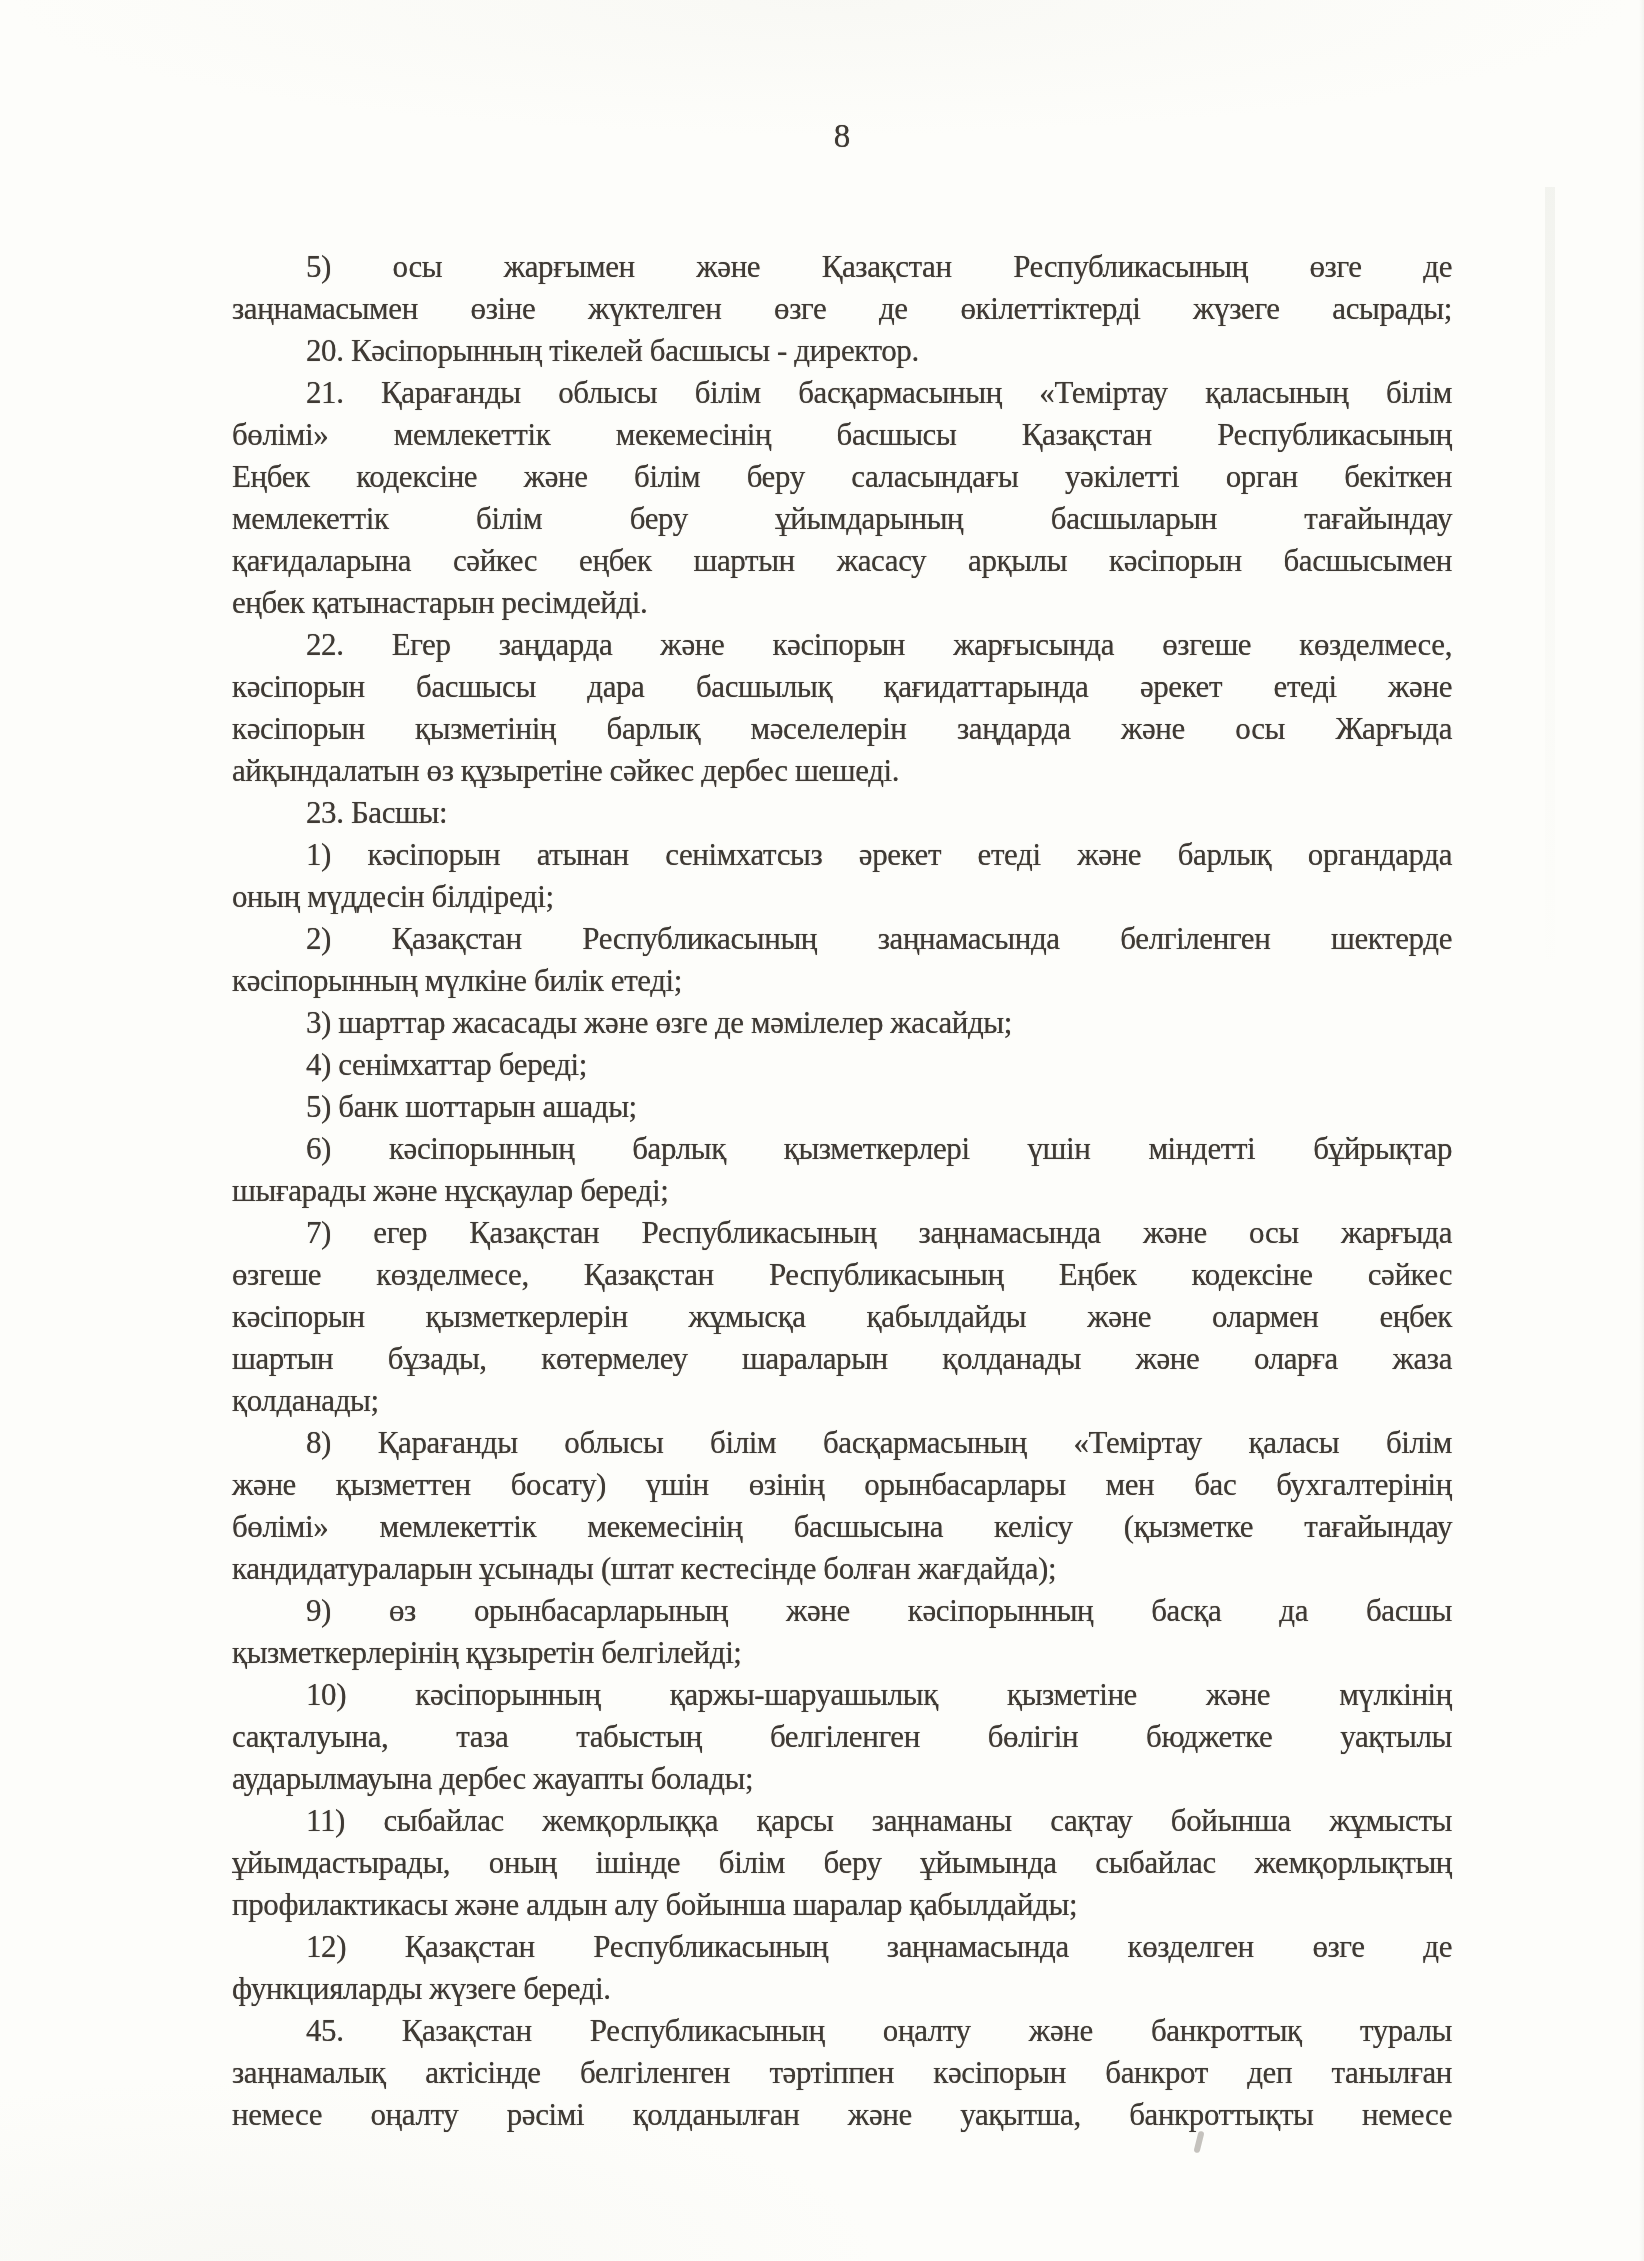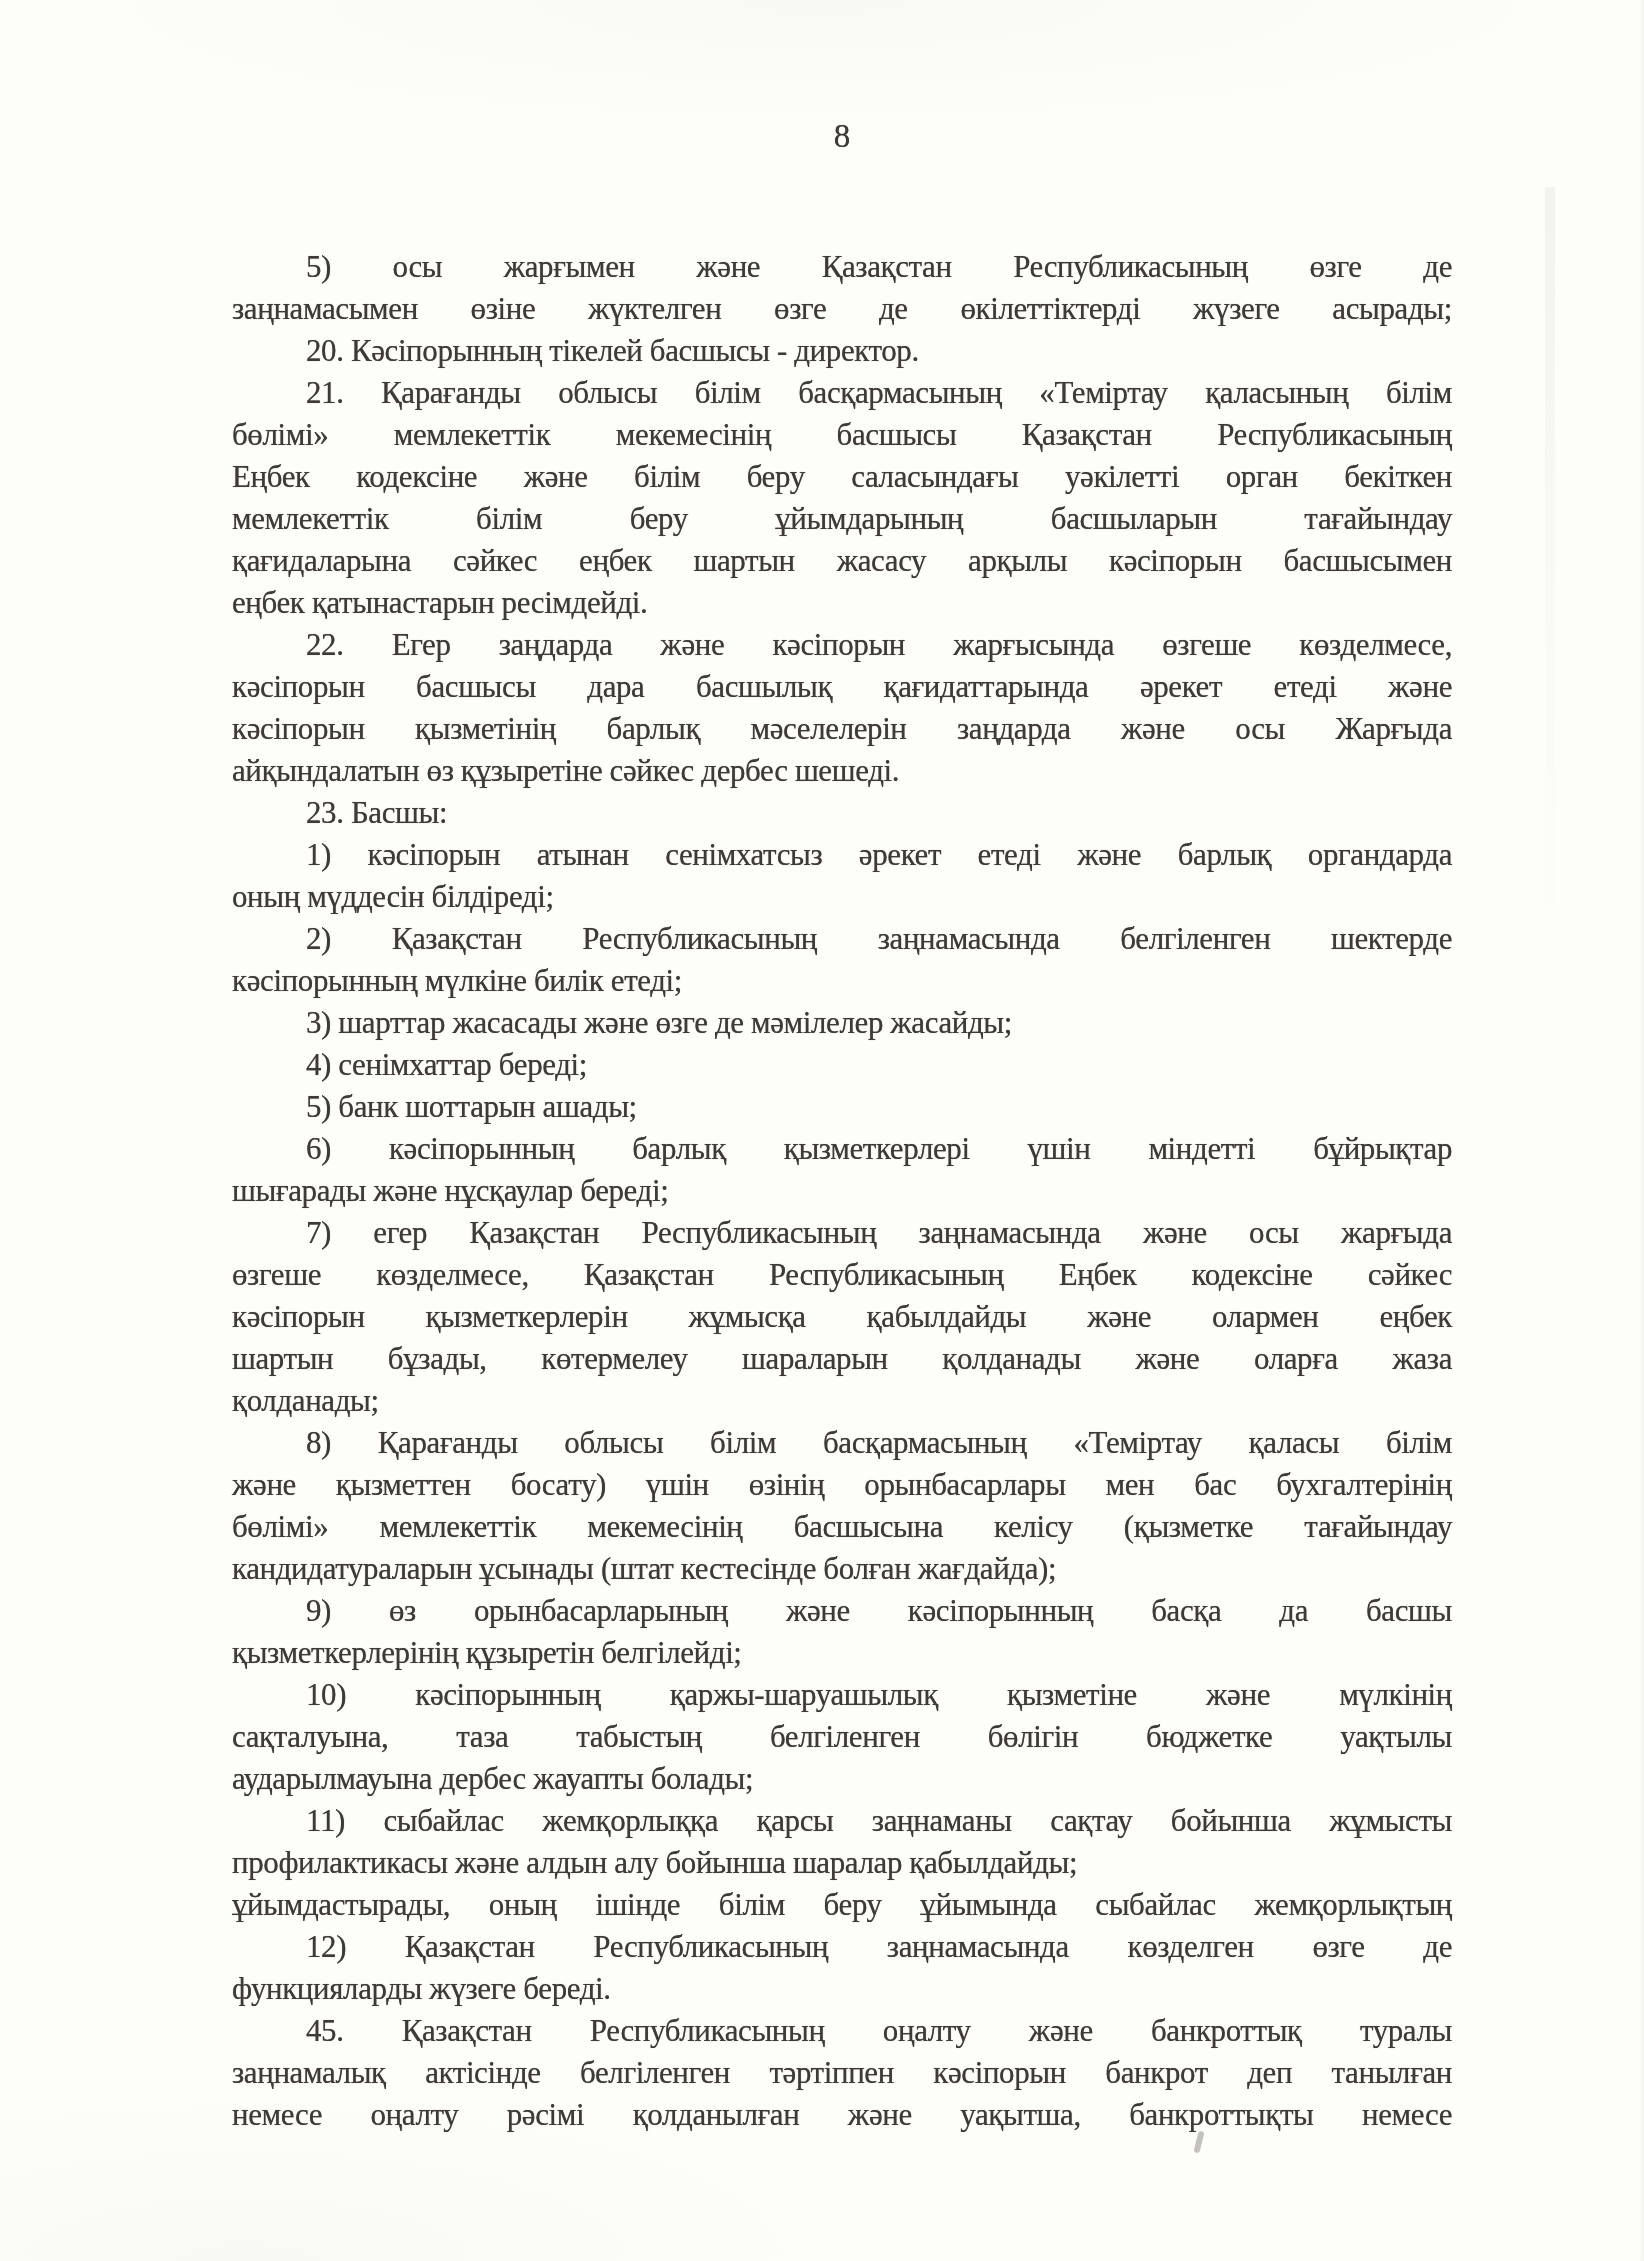--- a/index.html
+++ b/index.html
@@ -178,22 +178,22 @@
     </p>
 
     <p class="para">
       <span class="ln ind">10) кәсіпорынның қаржы-шаруашылық қызметіне және мүлкінің</span>
       <span class="ln">сақталуына, таза табыстың белгіленген бөлігін бюджетке уақтылы</span>
       <span class="ln end">аударылмауына дербес жауапты болады;</span>
     </p>
 
     <p class="para">
       <span class="ln ind">11) сыбайлас жемқорлыққа қарсы заңнаманы сақтау бойынша жұмысты</span>
+      <span class="ln">ұйымдастырады, оның ішінде білім беру ұйымында сыбайлас жемқорлықтың</span>
       <span class="ln end">профилактикасы және алдын алу бойынша шаралар қабылдайды;</span>
-      <span class="ln">ұйымдастырады, оның ішінде білім беру ұйымында сыбайлас жемқорлықтың</span>
     </p>
 
     <p class="para">
       <span class="ln ind">12) Қазақстан Республикасының заңнамасында көзделген өзге де</span>
       <span class="ln end">функцияларды жүзеге береді.</span>
     </p>
 
     <p class="para">
       <span class="ln ind">45. Қазақстан Республикасының оңалту және банкроттық туралы</span>
       <span class="ln">заңнамалық актісінде белгіленген тәртіппен кәсіпорын банкрот деп танылған</span>

